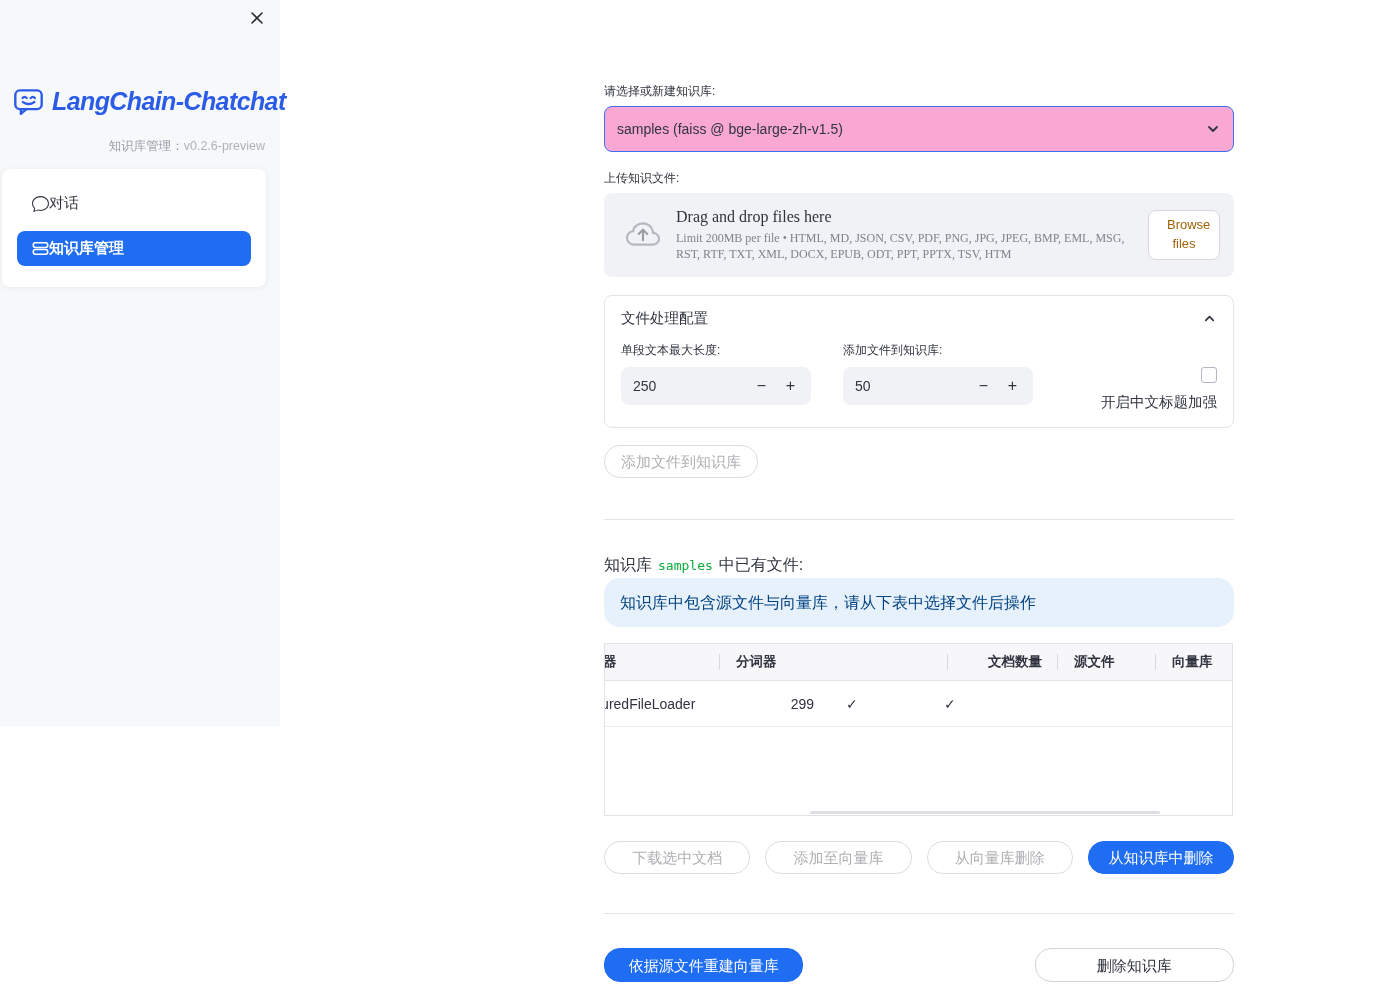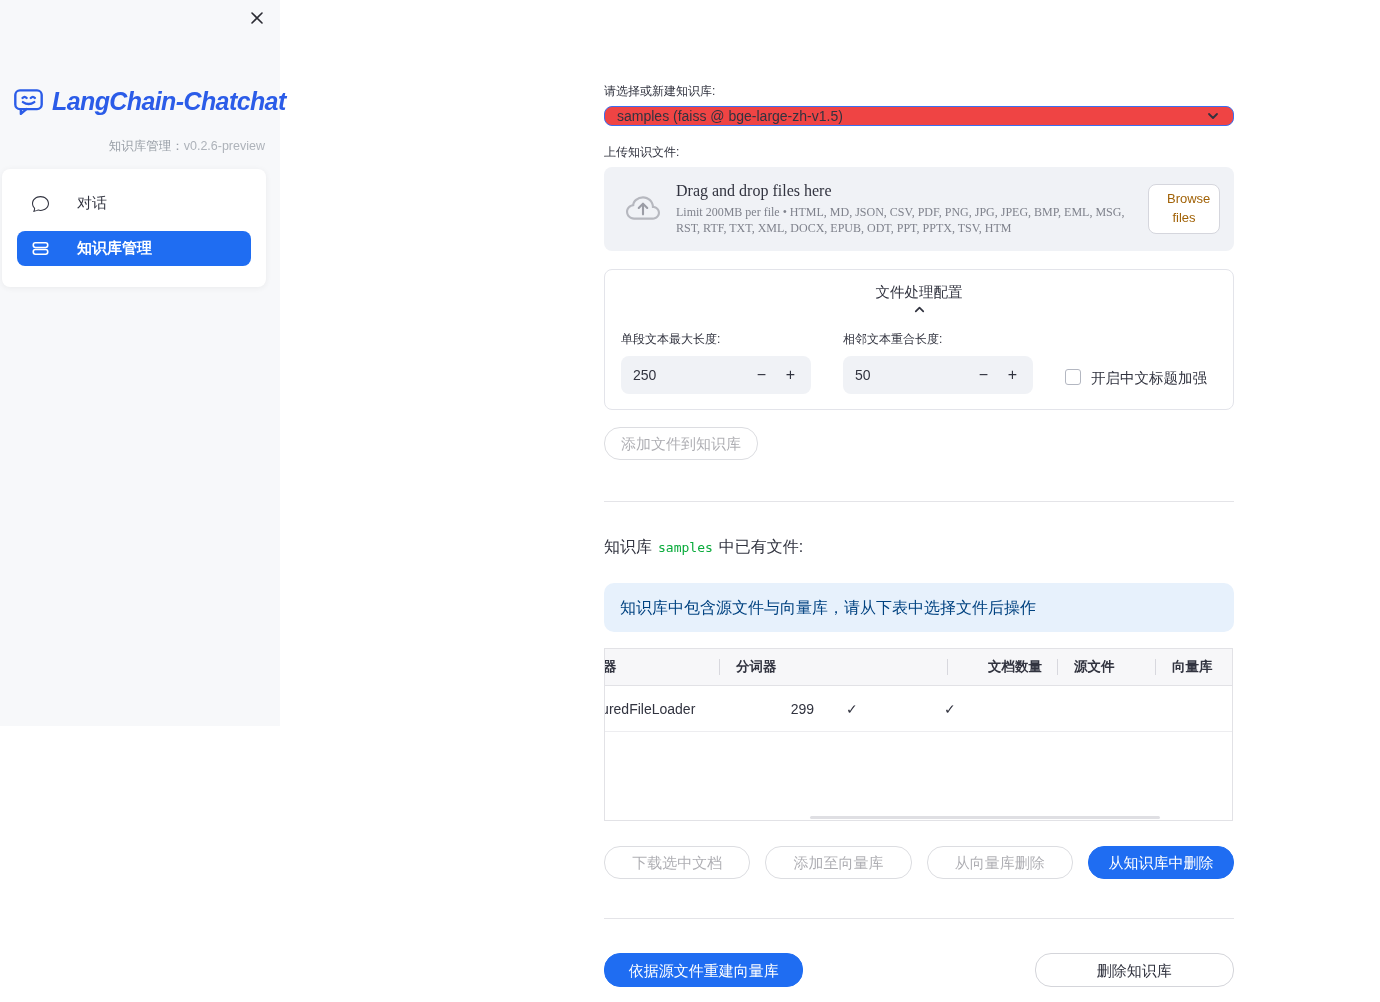--- a/index.html
+++ b/index.html
@@ -14,73 +14,73 @@
   .sidebar { position:absolute; left:0; top:0; width:280px; height:726px; background:#f7f8fa; }
   .close-btn { position:absolute; top:7px; right:12px; width:22px; height:22px;
     display:flex; align-items:center; justify-content:center; cursor:pointer; background:transparent; border:none; }
   .logo-row { position:absolute; top:85px; left:12px; display:flex; align-items:center; gap:7px; }
   .logo-text { font-size:25px; font-style:italic; font-weight:bold; color:var(--logo-blue); letter-spacing:-0.6px; white-space:nowrap; }
   .version-row { position:absolute; top:138px; right:15px; font-size:12.5px; }
   .version-label { color:#9aa0a8; }
   .version-value { color:#aeb3ba; }
   .menu-box { position:absolute; top:169px; left:2px; width:264px; background:#ffffff;
     border-radius:8px; box-shadow:0 1px 6px rgba(0,0,0,0.06); padding:17px 15px 21px; }
-  .menu-item { display:flex; align-items:center; gap:28px; height:35px; border-radius:8px;
+  .menu-item { display:flex; align-items:center; gap:0; height:35px; border-radius:8px;
     padding:0 0 0 15px; font-size:15px; color:#31333f; cursor:pointer; }
   .menu-item + .menu-item { margin-top:10px; }
   .menu-item.selected { background:var(--accent); color:#ffffff; font-weight:bold; }
 
   
   .main { position:absolute; left:604px; top:0; width:630px; padding-top:83px; }
   .w-label { font-size:12px; line-height:17px; margin-bottom:6px; }
 
-  .select-box { height:20px; border:1px solid #3b6ef0; border-radius:8px; background:#ef4444;
+  .select-box { height:46px; border:1px solid #3b6ef0; border-radius:8px; background:#f9a8d4;
     display:flex; align-items:center; padding:0 12px; cursor:pointer;text-align:right; }
   .select-value { font-size:14px; }
   .select-box .chev { margin-left:auto; }
 
   .upload-label { margin-top:18px; }
   .uploader { background:#f0f2f6; border-radius:8px; height:84px; display:flex; align-items:center;
     padding:0 14px 0 22px; gap:16px; }
   .up-texts { flex:1; display:flex; flex-direction:column; gap:4px; min-width:0;font-family:Liberation Serif, serif; }
   .up-title { font-size:16px; color:#31333f; }
   .up-limit { font-size:12px; line-height:1.35; color:#7f828c; }
   .browse-btn { width:72px; min-height:49px; background:#fff; border:1px solid #d5d6dd; border-radius:8px;
     font-size:13px; color:#a16207; padding:5px 18px; line-height:1.45; cursor:pointer; font-family:inherit; }
 
   .expander { margin-top:18px; border:1px solid #e3e4ea; border-radius:8px; padding:13px 16px 15px; }
-  .exp-header { display:flex; align-items:center; justify-content:space-between; font-size:14.5px; cursor:pointer;flex-direction:column; }
+  .exp-header { display:flex; align-items:center; justify-content:space-between; font-size:14.5px; cursor:pointer; }
   .exp-body { display:flex; gap:32px; margin-top:14px; }
   .exp-col { width:190px; }
   .exp-col.grow { flex:1; }
   .num-input { height:38px; background:#f0f2f6; border-radius:8px; display:flex; align-items:center;
     padding:0 6px 0 12px; font-size:14px; margin-top:8px; }
   .step-btn { width:29px; height:30px; background:transparent; border:none; color:#31333f; font-size:16px;
     cursor:pointer; font-family:inherit; }
   .step-btn.minus { margin-left:auto; }
-  .checkbox-row { display:flex; align-items:flex-start; gap:10px; margin-top:38px; }
+  .checkbox-row { display:flex; align-items:flex-end; gap:10px; margin-top:25px;flex-direction:column; }
   .checkbox { width:16px; height:16px; border:1.5px solid #b3b7c1; border-radius:3px; background:#fff; cursor:pointer; }
   .checkbox-label { font-size:14.5px; }
 
   .btn { border-radius:16px; font-size:15px; font-family:inherit; cursor:pointer; line-height:1; }
   .btn.secondary { background:#fff; border:1px solid #d4d5da; color:#31333f; }
   .btn.disabled { background:#fff; border:1px solid #dcdde1; color:rgba(49,51,63,0.4); cursor:default; }
   .btn.primary { background:var(--accent); border:1px solid var(--accent); color:#ffffff; }
 
   .add-btn { margin-top:17px; height:33px; padding:0 16px; }
 
   hr.divider { border:none; border-top:1px solid #e4e4e8; }
   .divider-1 { margin-top:41px; }
   .divider-2 { margin-top:39px; }
 
   .kb-line { margin-top:34px; font-size:16px; line-height:21px; }
   .kb-line code { font-family:"DejaVu Sans Mono", monospace; font-size:13px; color:var(--code-green); margin:0 6px; }
 
-  .info-banner { margin-top:25px; background:var(--info-bg); color:var(--info-text);
-    border-radius:10px; padding:15px 16px; font-size:16px; line-height:19px; }
+  .info-banner { margin-top:2px; background:var(--info-bg); color:var(--info-text);
+    border-radius:16px; padding:15px 16px; font-size:16px; line-height:19px; }
 
   
   .table-wrap { margin-top:16px; width:629px; height:173px; border:1px solid #e2e2e6;
     position:relative; overflow:hidden; background:#fff; }
   .grid { width:701px; margin-left:-72px; }
   .grid-header { display:flex; height:37px; background:#f7f7f9; border-bottom:1px solid #e2e2e6; }
   .gh-cell { display:flex; align-items:center; padding:0 16px; font-size:13.5px; font-weight:bold;
     position:relative; white-space:nowrap; overflow:hidden; }
   .gh-cell:not(:last-child)::after { content:""; position:absolute; right:0; top:10px; bottom:10px; width:1px; background:#d8d8de; }
   .grid-row { display:flex; height:46px; border-bottom:1px solid #ededf0; background:#fff; }
@@ -187,21 +187,21 @@
     <div class="exp-body">
       <div class="exp-col">
         <div class="w-label">单段文本最大长度:</div>
         <div class="num-input">
           <span>250</span>
           <button class="step-btn minus">−</button>
           <button class="step-btn">+</button>
         </div>
       </div>
       <div class="exp-col">
-        <div class="w-label">相邻文本重合长度:</div>
+        <div class="w-label">添加文件到知识库:</div>
         <div class="num-input">
           <span>50</span>
           <button class="step-btn minus">−</button>
           <button class="step-btn">+</button>
         </div>
       </div>
       <div class="exp-col grow">
         <div class="checkbox-row">
           <span class="checkbox"></span>
           <span class="checkbox-label">开启中文标题加强</span>

